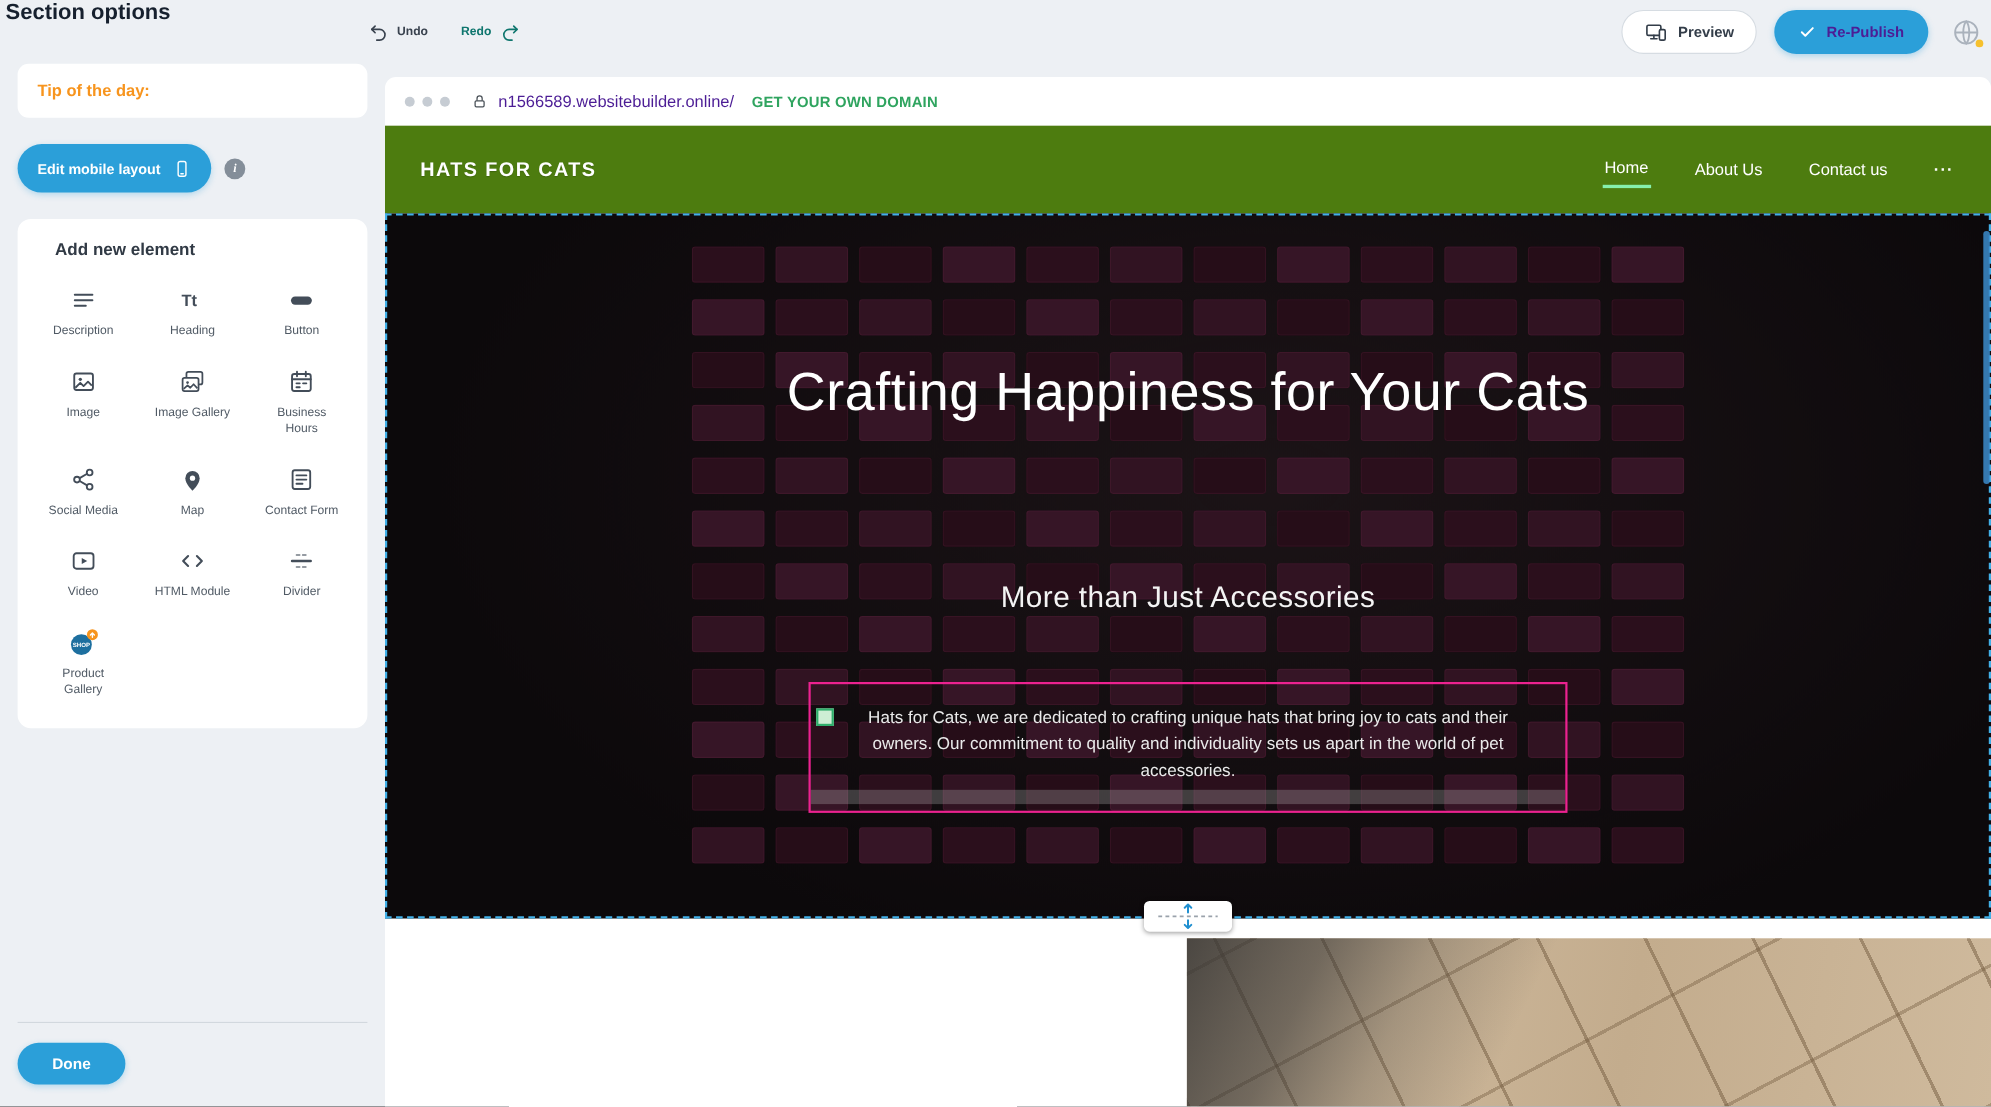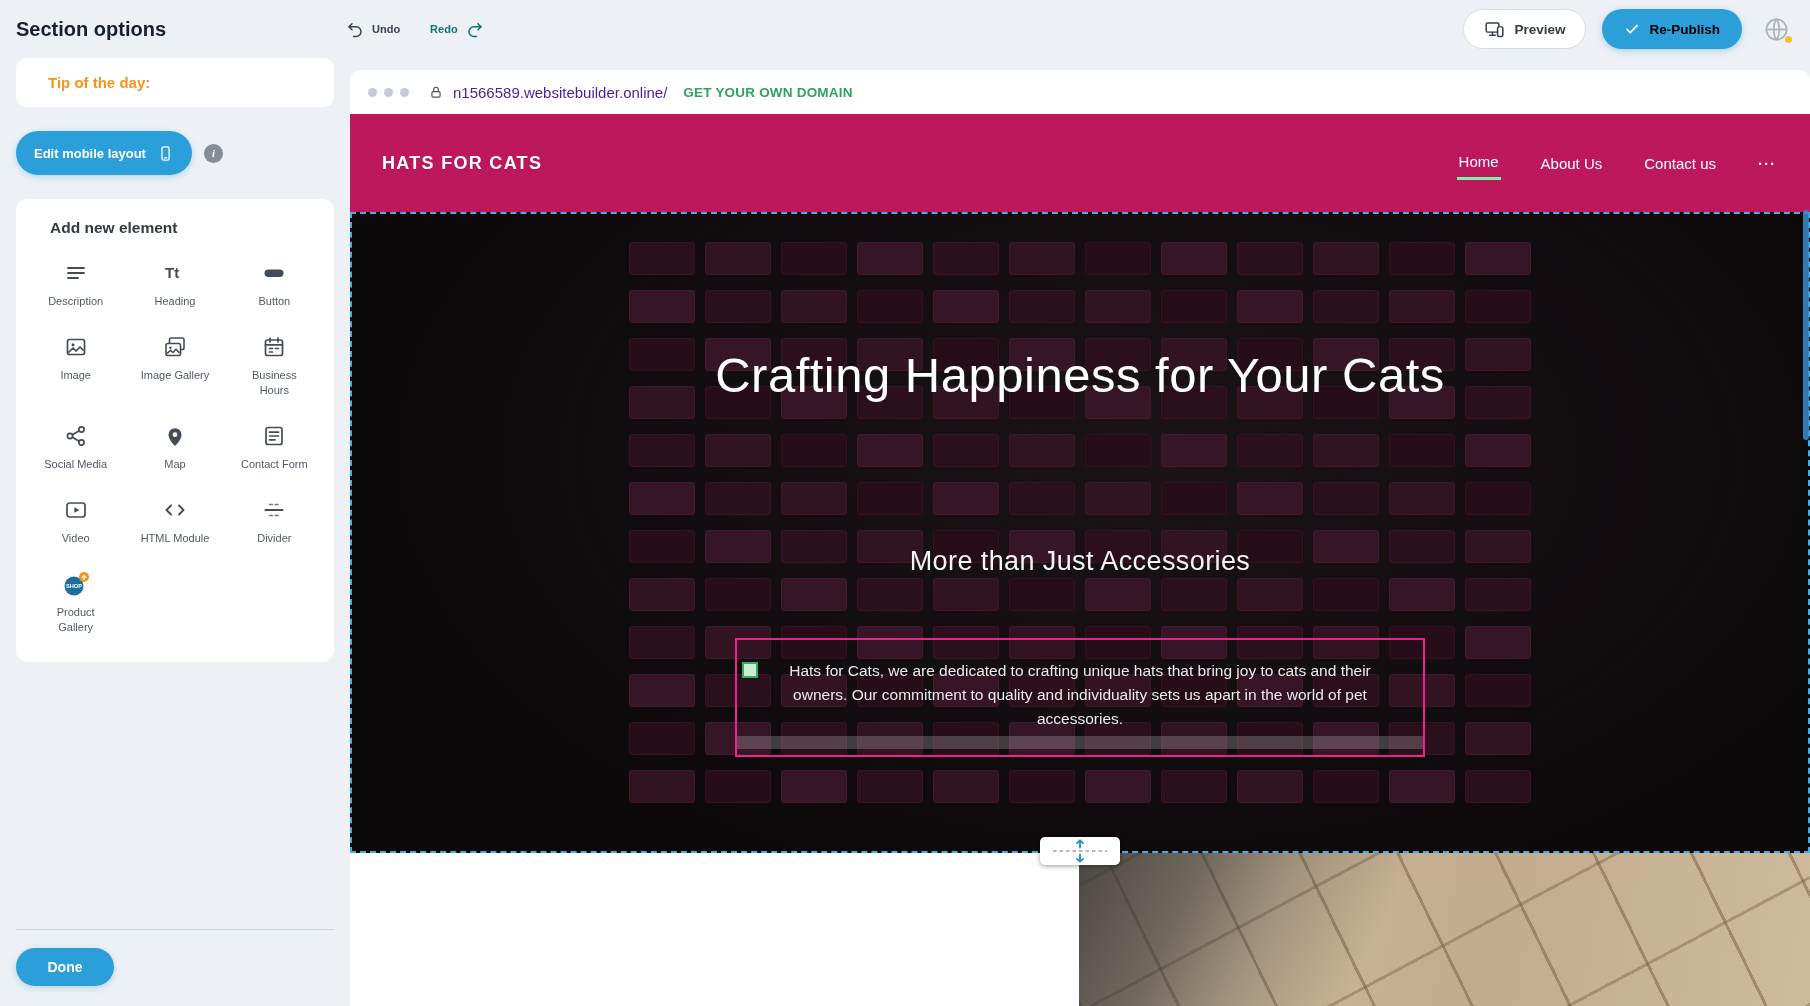--- a/index.html
+++ b/index.html
@@ -2,38 +2,38 @@
 <html><head>
 <meta charset="utf-8">
 <style>
   *{box-sizing:border-box;margin:0;padding:0}
   html,body{width:1810px;height:1006px;overflow:hidden}
   body{font-family:"Liberation Sans",sans-serif;background:#edf0f4;position:relative;-webkit-font-smoothing:antialiased}
   button{font-family:inherit;border:none;background:none;cursor:pointer}
   svg{display:block}
 
   
-  .topbar{position:absolute;top:0;left:0;right:0;height:58px;display:flex;align-items:center;padding:0 16px}
+  .topbar{position:absolute;top:0;left:0;right:0;height:58px;display:flex;padding:0 5px}
   .tb-title{width:330px;font-size:20px;font-weight:700;color:#16202e}
   .tb-history{display:flex;align-items:center;gap:30px}
   .tb-btn{display:flex;align-items:center;gap:8px;font-size:11px;font-weight:600}
   .undo{color:#39424e}
   .redo{color:#0f766e}
   .tb-right{margin-left:auto;display:flex;align-items:center;gap:16px}
   .preview-btn{height:40px;padding:0 20px;background:#fff;border:1px solid #d6dce2;border-radius:21px;display:flex;align-items:center;gap:9px;font-size:13.5px;font-weight:600;color:#333d49}
-  .republish-btn{height:40px;padding:0 22px;background:#2b9fd9;border-radius:21px;display:flex;align-items:center;gap:9px;font-size:13.5px;font-weight:700;color:#000000;box-shadow:0 2px 6px rgba(43,159,217,.35)}
+  .republish-btn{height:40px;padding:0 22px;background:#2b9fd9;border-radius:21px;display:flex;align-items:center;gap:9px;font-size:13.5px;font-weight:700;color:#4c1d95;box-shadow:0 2px 6px rgba(43,159,217,.35)}
   .globe-btn{position:relative;width:36px;height:36px;display:flex;align-items:center;justify-content:center;color:#aab2bc}
   .globe-dot{position:absolute;right:2px;bottom:4px;width:7px;height:7px;border-radius:50%;background:#f6c02d}
 
   
   .sidebar{position:absolute;top:58px;left:0;width:350px;bottom:0;display:flex;flex-direction:column}
   .side-tabs{display:flex;align-items:center;justify-content:space-between;padding:4px 30px 14px}
   .side-tab{font-size:13px;font-weight:600;color:#323b47;padding:9px 2px;border-radius:18px}
   .side-tab.active{background:#fff;padding:9px 19px;box-shadow:0 1px 3px rgba(20,30,45,.16);color:#141d29}
-  .card{background:#fff;border-radius:10px;margin:0 16px;padding:16px 32px}
+  .card{background:#fff;border-radius:10px;margin:0 16px;padding:16px 18px}
   .tip-card{margin-bottom:22px}
   .tip-title{color:#f7941d;font-size:15px;font-weight:700}
   .tip-body{margin-top:8px;font-size:12.5px;line-height:1.45;color:#5c6570;max-width:252px}
   .mobile-row{display:flex;align-items:center;gap:12px;margin:2px 16px 24px}
   .mobile-btn{background:#2b9fd9;height:44px;border-radius:23px;padding:0 18px;display:flex;align-items:center;gap:11px;color:#fff;font-size:13px;font-weight:700;box-shadow:0 2px 6px rgba(43,159,217,.3)}
   .info-btn{width:19px;height:19px;border-radius:50%;background:#848e99;color:#fff;display:flex;align-items:center;justify-content:center}
   .info-btn::before{content:"i";font-size:11px;font-weight:700;font-family:"Liberation Serif",serif;font-style:italic}
   .add-card{padding:20px 10px 28px;border-radius:12px}
   .add-title{font-size:15.5px;font-weight:600;color:#313a45;padding-left:24px}
   .el-grid{display:grid;grid-template-columns:repeat(3,1fr);row-gap:25px;margin-top:22px}
@@ -47,21 +47,21 @@
   
   .main{position:absolute;top:70px;left:350px;right:0;bottom:0}
   .browser-bar{height:44px;background:#fff;border-radius:10px 10px 0 0;display:flex;align-items:center;padding:0 18px}
   .win-dots{display:flex;gap:7px;margin-right:20px}
   .win-dot{width:9px;height:9px;border-radius:50%;background:#c6ccd3}
   .lock-wrap{color:#4a5158;margin-right:10px}
   .url-text{font-size:15px;color:#4c1d95;font-weight:500}
   .domain-cta{margin-left:16px;font-size:13.5px;font-weight:700;color:#2fa45f;letter-spacing:.2px}
   .viewport{position:absolute;top:44px;left:0;right:0;bottom:0;background:#fff;overflow:hidden}
 
-  .site-header{height:98px;background:#be185d;display:flex;align-items:center;padding:0 32px}
+  .site-header{height:80px;background:#4d7c0f;display:flex;align-items:center;padding:0 32px}
   .site-logo{color:#fff;font-size:18px;font-weight:800;letter-spacing:1.3px;text-transform:uppercase;text-shadow:0 1px 1px rgba(0,0,0,.18)}
   .site-nav{margin-left:auto;display:flex;align-items:center;gap:38px}
   .nav-item{color:#fff;font-size:15px;padding:7px 2px;cursor:pointer}
   .nav-item.active{border-bottom:3px solid #86efac}
   .nav-item.nav-more{font-weight:700;letter-spacing:1px}
 
   .hero{position:relative;height:641px;border:2px dashed #41b0e8;background:radial-gradient(1100px 650px at 55% 38%,rgba(40,28,32,.55) 0%,rgba(0,0,0,0) 70%),#0c090b;overflow:visible}
   .tile-grid{position:absolute;top:28px;left:50%;transform:translateX(-50%);width:902px;display:grid;grid-template-columns:repeat(12,66px);column-gap:10px;row-gap:15px;z-index:1}
   .tile{height:33px;border-radius:3px;box-shadow:inset 0 0 0 1px rgba(160,60,95,.12)}
   .hero-heading{position:absolute;top:126px;left:0;right:0;margin:0 auto;width:920px;text-align:center;font-size:49px;font-weight:500;line-height:1.45;color:#fff;letter-spacing:.5px;z-index:2}

